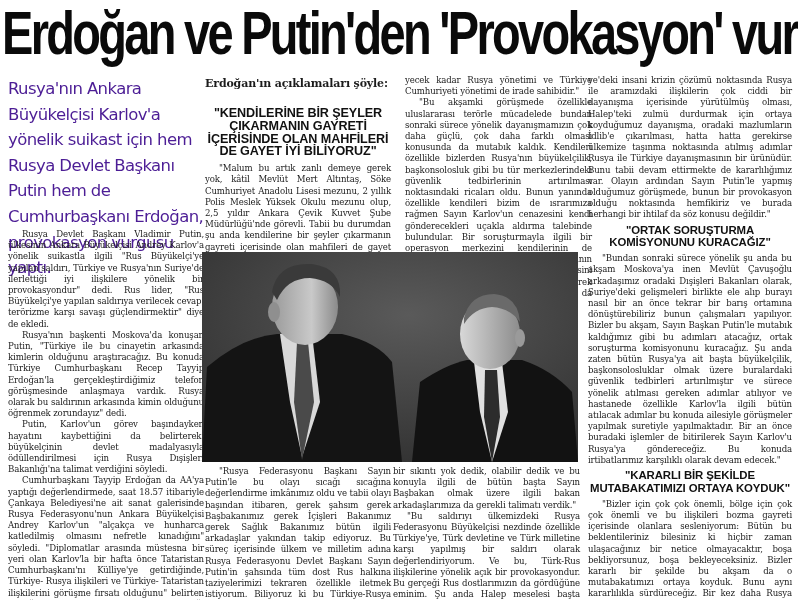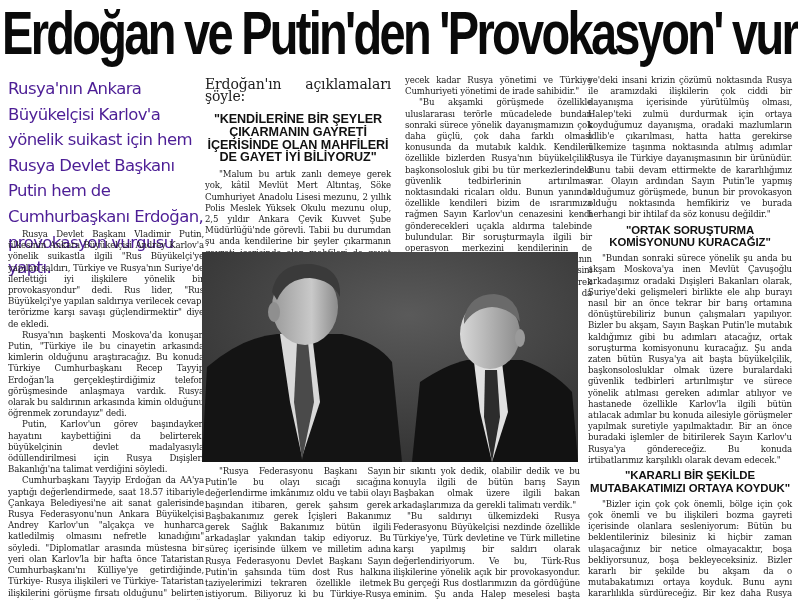--- a/index.html
+++ b/index.html
@@ -27,21 +27,21 @@
   .col p { text-indent: 14px; }
   .col p.noindent { text-indent: 0; }
 
   .col1 { left: 8px; top: 229px; width: 196px; }
   .col2 { left: 205px; top: 78px; width: 186px; }
   .col3 { left: 405px; top: 75px; width: 187px; }
   .col4 { left: 588px; top: 75px; width: 204px; }
   .col2b { left: 205px; top: 466px; width: 186px; }
   .col3b { left: 393px; top: 466px; width: 187px; }
 
-  .intro-label { font-size: 14px; font-weight: 400; line-height: 12px; margin-bottom: 11px; text-indent: 0 !important; }
+  .intro-label { font-size: 11px; font-weight: 700; line-height: 12px; margin-bottom: 17px; text-indent: 0 !important; }
 
   .subhead {
     font-family: "Liberation Sans", sans-serif; font-weight: 700; font-size: 11.4px;
     line-height: 12.8px; text-align: center; text-indent: 0 !important; color: #111;
     margin: 3px 0 4px 0; letter-spacing: -0.1px;
   }
   .subhead.big { font-size: 12.6px; margin: 4px 0 5px 0; }
 
   .photo {
     position: absolute; left: 202px; top: 252px; width: 376px; height: 210px;
@@ -112,21 +112,21 @@
     <path d="M262 66 Q268 42 292 42 Q316 44 318 70 Q308 56 290 55 Q272 56 262 72 Z" fill="#6a6a6a"></path>
     <ellipse cx="318" cy="86" rx="5" ry="9" fill="#9a9a9a"></ellipse>
   </svg>
 </div>
 
 <div class="col col2b">
   <p>"Rusya Federasyonu Başkanı Sayın Putin'le bu olayı sıcağı sıcağına değerlendirme imkânımız oldu ve tabii olayı başından itibaren, gerek şahsım gerek Başbakanımız gerek İçişleri Bakanımız gerek Sağlık Bakanımız bütün ilgili arkadaşlar yakından takip ediyoruz. Bu süreç içerisinde ülkem ve milletim adına Rusya Federasyonu Devlet Başkanı Sayın Putin'in şahsında tüm dost Rus halkına taziyelerimizi tekraren özellikle iletmek istiyorum. Biliyoruz ki bu Türkiye-Rusya ilişkilerinin normalleşme sürecini özellikle bozmaya yönelik bir provokasyondur ama bu provokasyona gelme-</p>
 </div>
 
 <div class="col col3b">
-  <p class="noindent">bir sıkıntı yok dedik, olabilir dedik ve bu konuyla ilgili de bütün barış Sayın Başbakan olmak üzere ilgili bakan arkadaşlarımıza da gerekli talimatı verdik."</p>
+  <p class="noindent">bir sıkıntı yok dedik, olabilir dedik ve bu konuyla ilgili de bütün başta Sayın Başbakan olmak üzere ilgili bakan arkadaşlarımıza da gerekli talimatı verdik."</p>
   <p>"Bu saldırıyı ülkemizdeki Rusya Federasyonu Büyükelçisi nezdinde özellikle Türkiye'ye, Türk devletine ve Türk milletine karşı yapılmış bir saldırı olarak değerlendiriyorum. Ve bu, Türk-Rus ilişkilerine yönelik açık bir provokasyondur. Bu gerçeği Rus dostlarımızın da gördüğüne eminim. Şu anda Halep meselesi başta olmak üzere Suri-</p>
 </div>
 
 <div class="col col4">
   <p class="noindent">ye'deki insani krizin çözümü noktasında Rusya ile aramızdaki ilişkilerin çok ciddi bir dayanışma içerisinde yürütülmüş olması, Halep'teki zulmü durdurmak için ortaya koyduğumuz dayanışma, oradaki mazlumların İdlib'e çıkarılması, hatta hatta gerekirse ülkemize taşınma noktasında atılmış adımlar Rusya ile Türkiye dayanışmasının bir ürünüdür. Bunu tabii devam ettirmekte de kararlılığımız var. Olayın ardından Sayın Putin'le yapmış olduğumuz görüşmede, bunun bir provokasyon olduğu noktasında hemfikiriz ve burada herhangi bir ihtilaf da söz konusu değildir."</p>
   <p class="subhead">"ORTAK SORUŞTURMA KOMİSYONUNU KURACAĞIZ"</p>
   <p>"Bundan sonraki sürece yönelik şu anda bu akşam Moskova'ya inen Mevlüt Çavuşoğlu arkadaşımız oradaki Dışişleri Bakanları olarak, Suriye'deki gelişmeleri birlikte ele alıp burayı nasıl bir an önce tekrar bir barış ortamına dönüştürebiliriz bunun çalışmaları yapılıyor. Bizler bu akşam, Sayın Başkan Putin'le mutabık kaldığımız gibi bu adımları atacağız, ortak soruşturma komisyonunu kuracağız. Şu anda zaten bütün Rusya'ya ait başta büyükelçilik, başkonsolosluklar olmak üzere buralardaki güvenlik tedbirleri artırılmıştır ve sürece yönelik atılması gereken adımlar atılıyor ve hastanede özellikle Karlov'la ilgili bütün atılacak adımlar bu konuda ailesiyle görüşmeler yapılmak suretiyle yapılmaktadır. Bir an önce buradaki işlemler de bitirilerek Sayın Karlov'u Rusya'ya göndereceğiz. Bu konuda irtibatlarımız karşılıklı olarak devam edecek."</p>
   <p class="subhead">"KARARLI BİR ŞEKİLDE MUTABAKATIMIZI ORTAYA KOYDUK"</p>
   <p>"Bizler için çok çok önemli, bölge için çok çok önemli ve bu ilişkileri bozma gayreti içerisinde olanlara sesleniyorum: Bütün bu beklentileriniz bilesiniz ki hiçbir zaman ulaşacağınız bir netice olmayacaktır, boşa bekliyorsunuz, boşa bekleyeceksiniz. Bizler kararlı bir şekilde bu akşam da o mutabakatımızı ortaya koyduk. Bunu aynı kararlılıkla sürdüreceğiz. Bir kez daha Rusya Federasyonu Büyükelçisi Andrey Karlov'a yapılan bu saldırıyı nefretle kınıyor, Sayın Putin'in şahsında dost Rus halkına ve müteveffanın ailesine başsağlığı dileklerimi sunuyorum. Milletçe bir ve beraber olarak bu olaylar karşısında çok daha kararlı durmak ve bu kararlı duruşumuzu da sürdürmek suretiyle şu anda farklı havalar içerisinde olanların oyunlarının da bozulacağını, bozulmakta olduğunu gösterelim istiyoruz. Biz, Rusya-Türkiye olarak bu konuda kararlıyız, Rusya-Türkiye başımız sağ olsun."</p>
 

